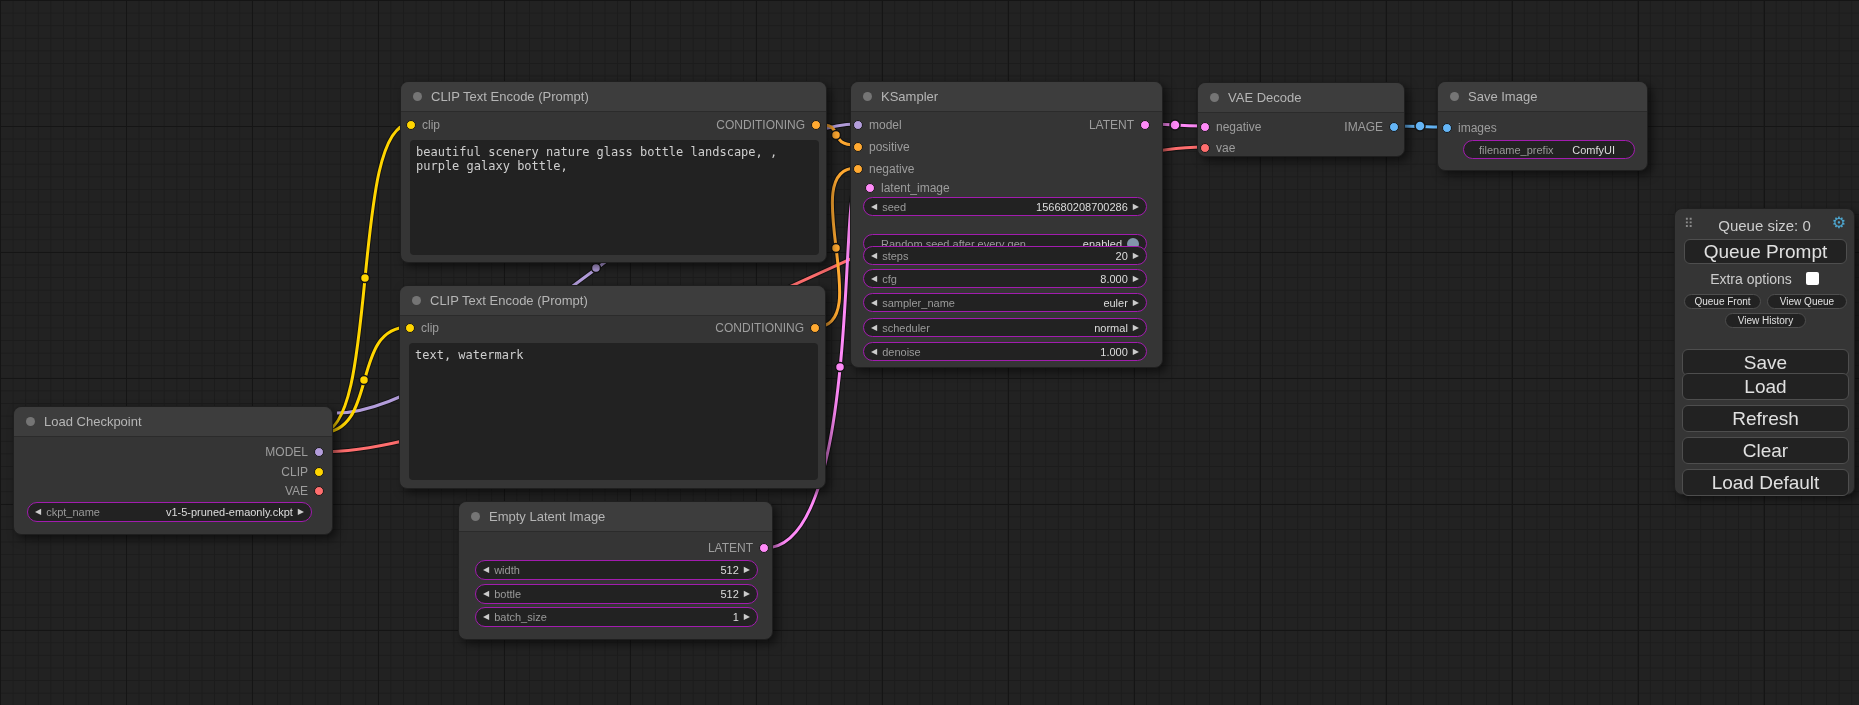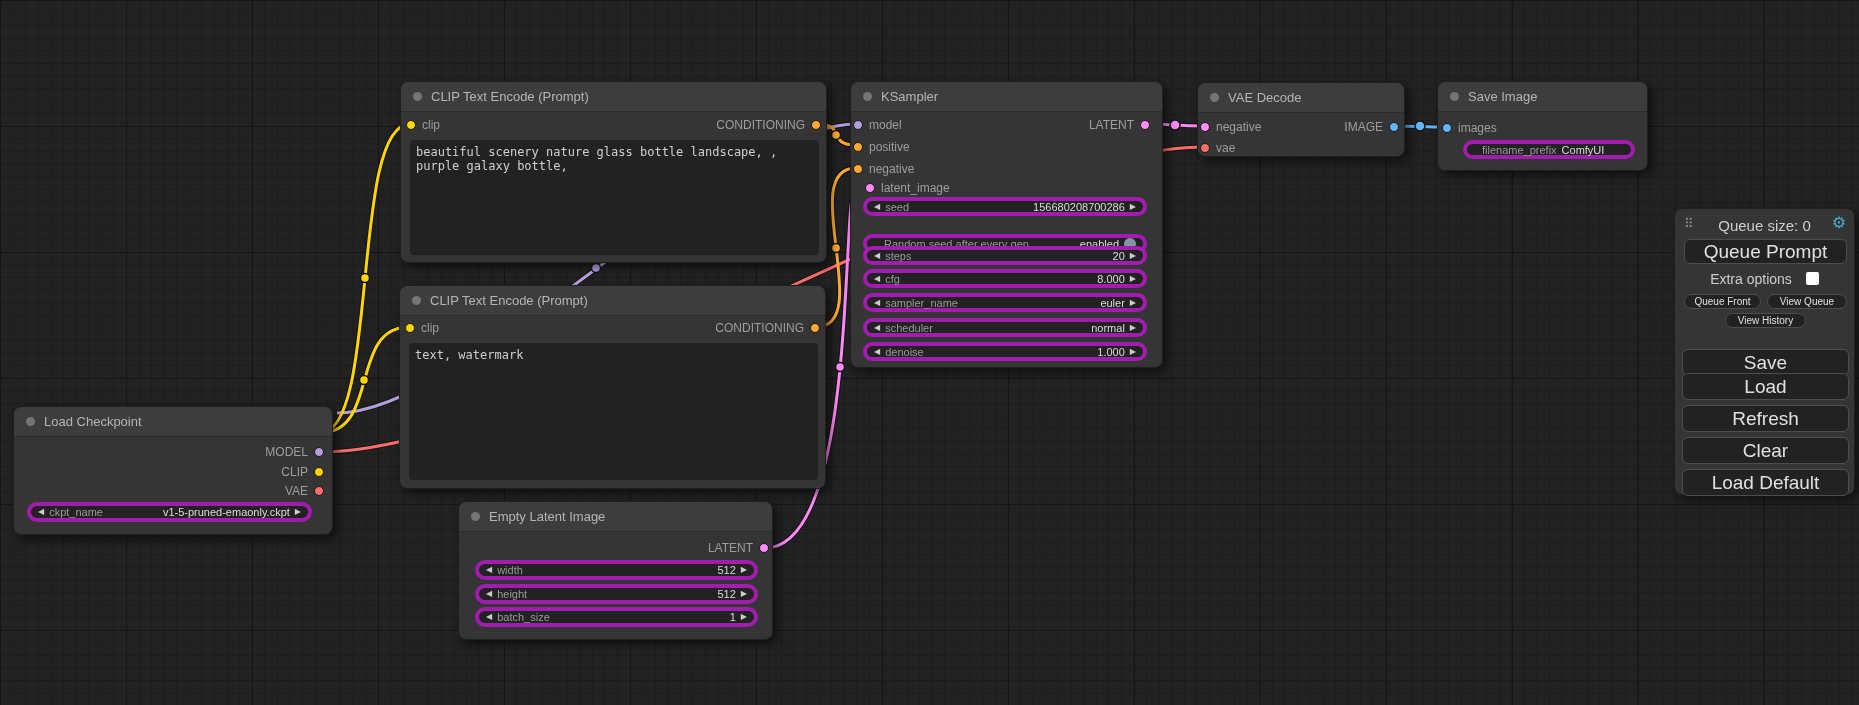--- a/index.html
+++ b/index.html
@@ -45,21 +45,21 @@
   .prompt-text {
     position:absolute;
     background:#222222; border-radius:4px;
     font-family:"DejaVu Sans Mono", monospace;
     font-size:12px; line-height:14px; color:#cfcfcf;
     padding:5px 6px; overflow:hidden; white-space:pre-wrap; word-break:break-word;
   }
 
   .widget {
     position:absolute; height:19px;
-    background:#222222; border:4px solid #a21caf; border-radius:10px;
+    background:#222222; border:1px solid #a21caf; border-radius:10px;
     display:flex; align-items:center;
     font-size:11px; padding:0 7px; gap:5px;
   }
   .warrow { color:#cccccc; font-size:8px; line-height:1; flex:0 0 auto; }
   .wlabel { color:#9a9a9a; }
   .wvalue { margin-left:auto; color:#dddddd; }
   .wtoggle { width:12px; height:12px; border-radius:50%; background:#8296ab; flex:0 0 auto; }
 
   
   .queue-panel {
@@ -187,21 +187,21 @@
     <span class="sdot" style="background:#ff8af8;"></span>
   </div>
   <div class="widget" style="left:16px; top:58px; width:283px; height:20px;">
     <span class="warrow">◀</span>
     <span class="wlabel">width</span>
     <span class="wvalue">512</span>
     <span class="warrow">▶</span>
   </div>
   <div class="widget" style="left:16px; top:82px; width:283px; height:20px;">
     <span class="warrow">◀</span>
-    <span class="wlabel">height</span>
+    <span class="wlabel">bottle</span>
     <span class="wvalue">512</span>
     <span class="warrow">▶</span>
   </div>
   <div class="widget" style="left:16px; top:105px; width:283px; height:20px;">
     <span class="warrow">◀</span>
     <span class="wlabel">batch_size</span>
     <span class="wvalue">1</span>
     <span class="warrow">▶</span>
   </div>
 </div>
@@ -298,21 +298,21 @@
   <div class="ntitle">
     <span class="tdot"></span>
     <span>Save Image</span>
   </div>
   <div class="slot in" style="top:36px; padding-left:4px;">
     <span class="sdot" style="background:#64b5f6;"></span>
     <span>images</span>
   </div>
   <div class="widget" style="left:25px; top:58px; width:172px;">
     <span class="wlabel" style="margin-left:8px;">filename_prefix</span>
-    <span class="wvalue" style="margin-right:20px;">ComfyUI</span>
+    <span class="wvalue" style="margin-right:12px;">ComfyUI</span>
   </div>
 </div>
 
 <div class="queue-panel">
   <span class="qhandle">⠿</span>
   <div class="qheader">Queue size: 0</div>
   <span class="qgear">⚙</span>
 
   <div class="qbtn prompt">Queue Prompt</div>
 

